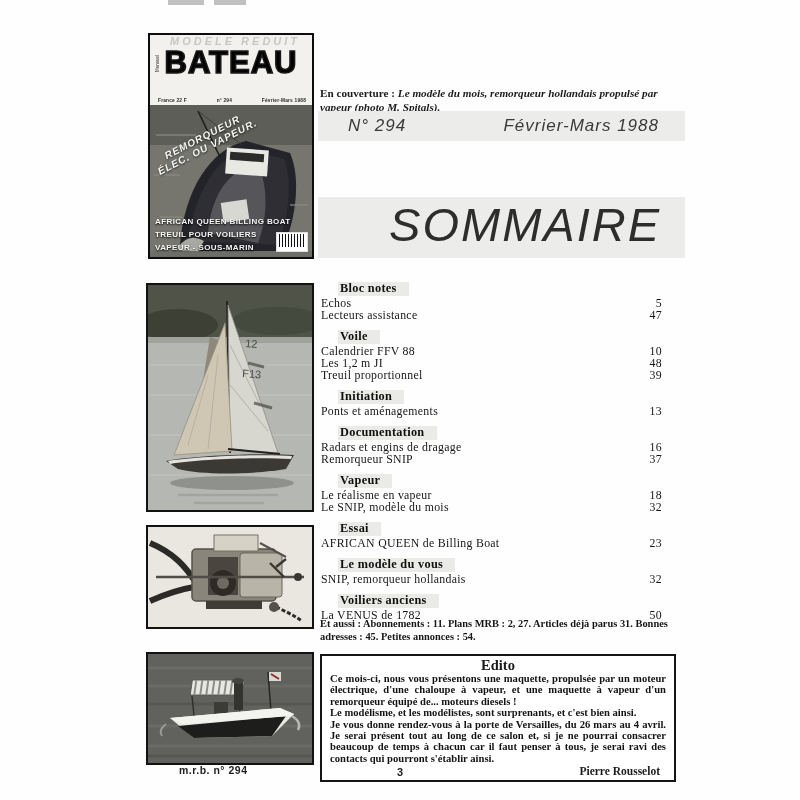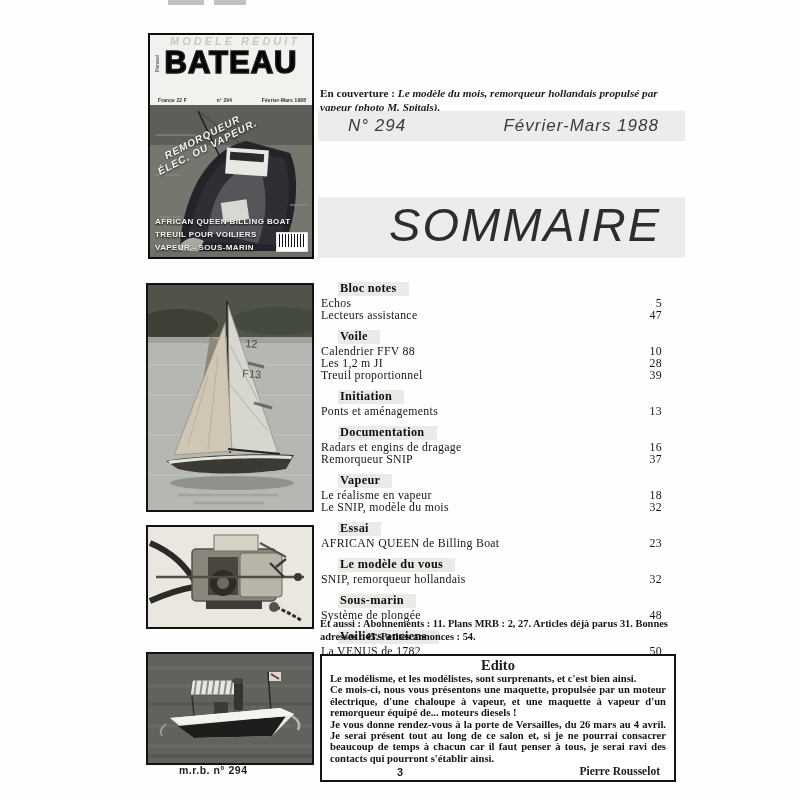--- a/index.html
+++ b/index.html
@@ -249,21 +249,21 @@
           <span class="toc-page">5</span>
         </div><div class="toc-entry">
           <span>Lecteurs assistance</span>
           <span class="toc-page">47</span>
         </div></div>
       <div class="toc-section"><div class="toc-heading">Voile</div><div class="toc-entry">
           <span>Calendrier FFV 88</span>
           <span class="toc-page">10</span>
         </div><div class="toc-entry">
           <span>Les 1,2 m JI</span>
-          <span class="toc-page">28</span>
+          <span class="toc-page">48</span>
         </div><div class="toc-entry">
           <span>Treuil proportionnel</span>
           <span class="toc-page">39</span>
         </div></div>
       <div class="toc-section"><div class="toc-heading">Initiation</div><div class="toc-entry">
           <span>Ponts et aménagements</span>
           <span class="toc-page">13</span>
         </div></div>
       <div class="toc-section"><div class="toc-heading">Documentation</div><div class="toc-entry">
           <span>Radars et engins de dragage</span>
@@ -280,37 +280,33 @@
           <span class="toc-page">32</span>
         </div></div>
       <div class="toc-section"><div class="toc-heading">Essai</div><div class="toc-entry">
           <span>AFRICAN QUEEN de Billing Boat</span>
           <span class="toc-page">23</span>
         </div></div>
       <div class="toc-section"><div class="toc-heading">Le modèle du vous</div><div class="toc-entry">
           <span>SNIP, remorqueur hollandais</span>
           <span class="toc-page">32</span>
         </div></div>
-      <div class="toc-section"><div class="toc-heading">Sous-marin</div><div class="toc-entry">
-          <span>Système de plongée</span>
-          <span class="toc-page">48</span>
-        </div></div>
       <div class="toc-section"><div class="toc-heading">Voiliers anciens</div><div class="toc-entry">
           <span>La VENUS de 1782</span>
           <span class="toc-page">50</span>
         </div></div>
     </div>
 
   <div class="et-aussi">Et aussi : Abonnements : 11. Plans MRB : 2, 27. Articles déjà parus 31. Bonnes adresses : 45. Petites annonces : 54.</div>
 
   <div class="edito">
     <div class="edito-title">Edito</div>
     <div id="edito-body">
+        <p>Ce mois-ci, nous vous présentons une maquette, propulsée par un moteur électrique, d'une chaloupe à vapeur, et une maquette à vapeur d'un remorqueur équipé de... moteurs diesels !</p>
         <p>Le modélisme, et les modélistes, sont surprenants, et c'est bien ainsi.</p>
-        <p>Ce mois-ci, nous vous présentons une maquette, propulsée par un moteur électrique, d'une chaloupe à vapeur, et une maquette à vapeur d'un remorqueur équipé de... moteurs diesels !</p>
         <p>Je vous donne rendez-vous à la porte de Versailles, du 26 mars au 4 avril. Je serai présent tout au long de ce salon et, si je ne pourrai consacrer beaucoup de temps à chacun car il faut penser à tous, je serai ravi des contacts qui pourront s'établir ainsi.</p>
       </div>
     <div class="edito-sign">Pierre Rousselot</div>
   </div>
 
   <div class="footer-issue">m.r.b. n° 294</div>
   <div class="footer-page">3</div>
 
 </div>
 

